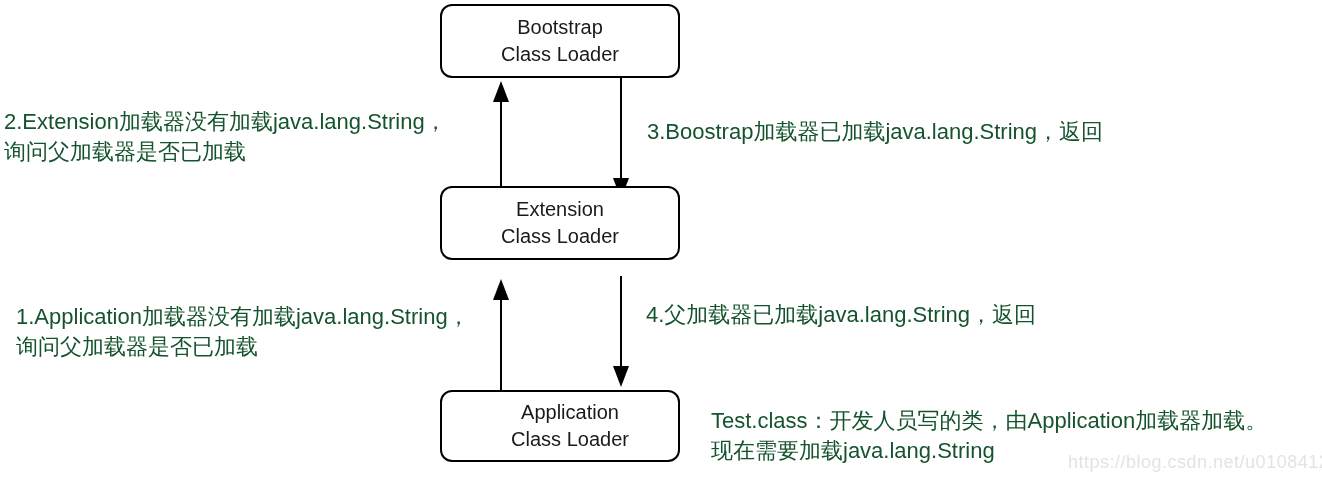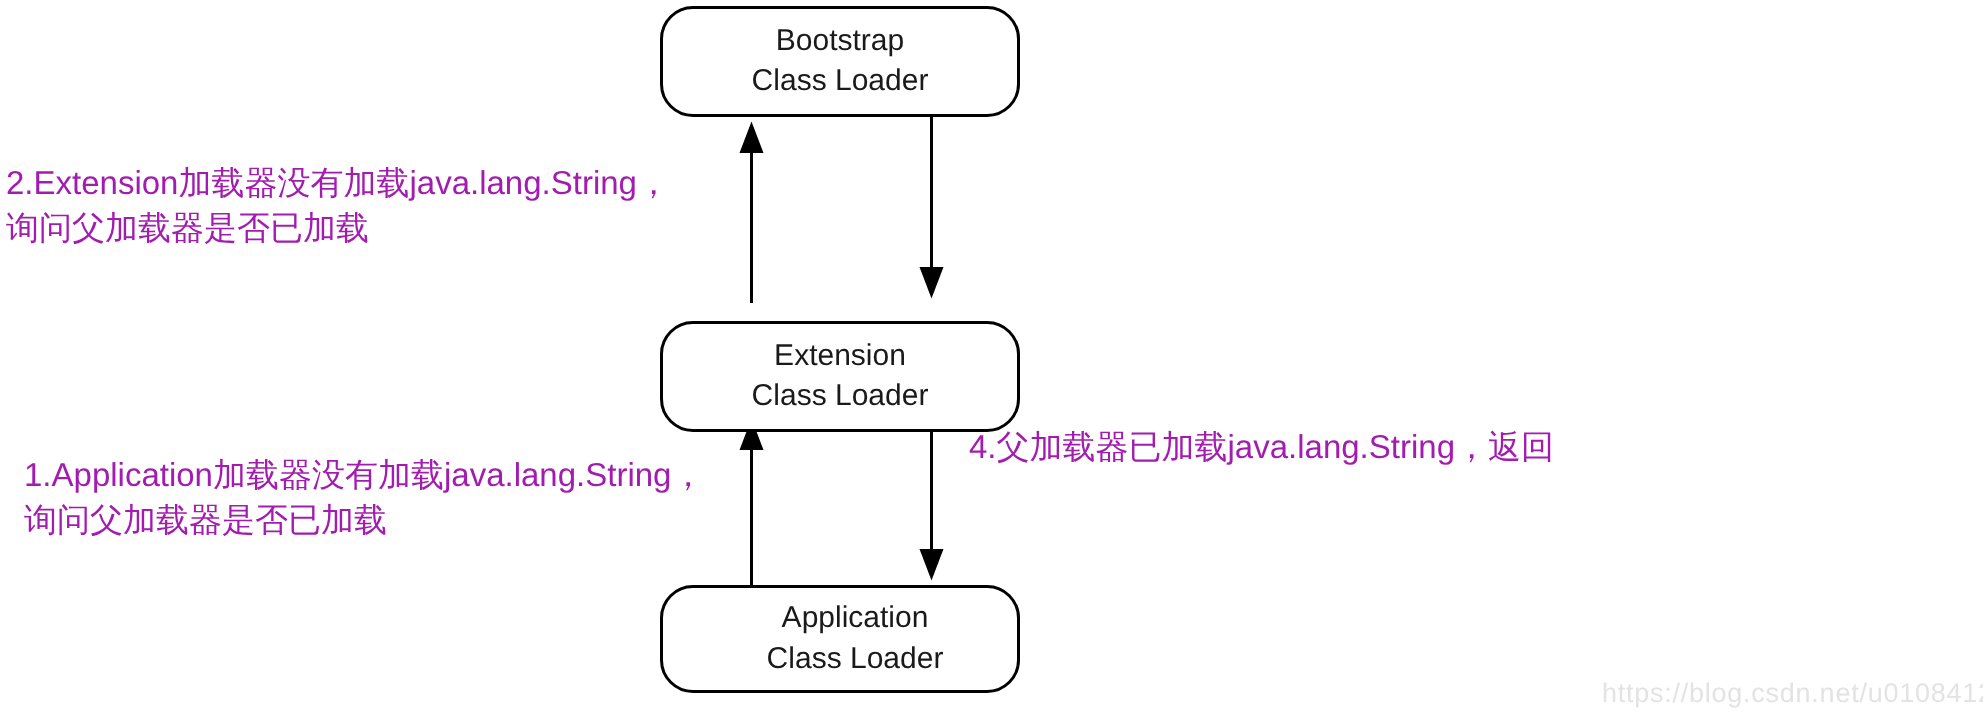--- a/index.html
+++ b/index.html
@@ -10,59 +10,59 @@
     background: #ffffff;
     font-family: "Liberation Sans", "DejaVu Sans", sans-serif;
     overflow: hidden;
   }
   .node {
     position: absolute;
     left: 440px;
     width: 240px;
     height: 74px;
     border: 2px solid #000000;
-    border-radius: 22px;
+    border-radius: 12px;
     background: #ffffff;
     display: flex;
     align-items: center;
     justify-content: center;
     text-align: center;
     box-sizing: border-box;
     z-index: 2;
   }
   .node .label {
     font-size: 20px;
     line-height: 27px;
     color: #1a1a1a;
     white-space: pre-line;
   }
   #node-bootstrap   { top: 4px; }
-  #node-extension   { top: 214px; }
+  #node-extension   { top: 186px; }
   #node-application { top: 390px; height: 72px; padding-left: 20px; }
 
   .arrow-layer {
     position: absolute;
     left: 0; top: 0;
     width: 1322px;
     height: 482px;
     z-index: 1;
   }
 
   .ann {
     position: absolute;
-    color: #a21caf;
+    color: #14532d;
     font-size: 22px;
     line-height: 30px;
     white-space: pre-line;
     z-index: 3;
   }
   #ann-step2 { left: 4px;   top: 107px; width: 500px; }
   #ann-step3 { left: 647px; top: 117px; width: 560px; }
   #ann-step1 { left: 4px;   top: 302px; width: 500px; margin-left: 12px; }
-  #ann-step4 { left: 646px; top: 283px; width: 560px; }
+  #ann-step4 { left: 646px; top: 300px; width: 560px; }
   #ann-note  { left: 711px; top: 406px; width: 612px; }
 
   .watermark {
     position: absolute;
     left: 1068px;
     top: 452px;
     font-size: 18px;
     color: #e3e3e3;
     letter-spacing: 0.5px;
     z-index: 0;
@@ -104,19 +104,22 @@
     <span class="label">Extension
 Class Loader</span>
   </div>
   <div class="node" id="node-application">
     <span class="label">Application
 Class Loader</span>
   </div>
 
   <div class="ann" id="ann-step2">2.Extension加载器没有加载java.lang.String，
 询问父加载器是否已加载</div>
+  <div class="ann" id="ann-step3">3.Boostrap加载器已加载java.lang.String，返回</div>
   <div class="ann" id="ann-step1">1.Application加载器没有加载java.lang.String，
 询问父加载器是否已加载</div>
   <div class="ann" id="ann-step4">4.父加载器已加载java.lang.String，返回</div>
+  <div class="ann" id="ann-note">Test.class：开发人员写的类，由Application加载器加载。
+现在需要加载java.lang.String</div>
 
   <div class="watermark">https://blog.csdn.net/u010841296</div>
 
 </div>
 
 </body></html>

